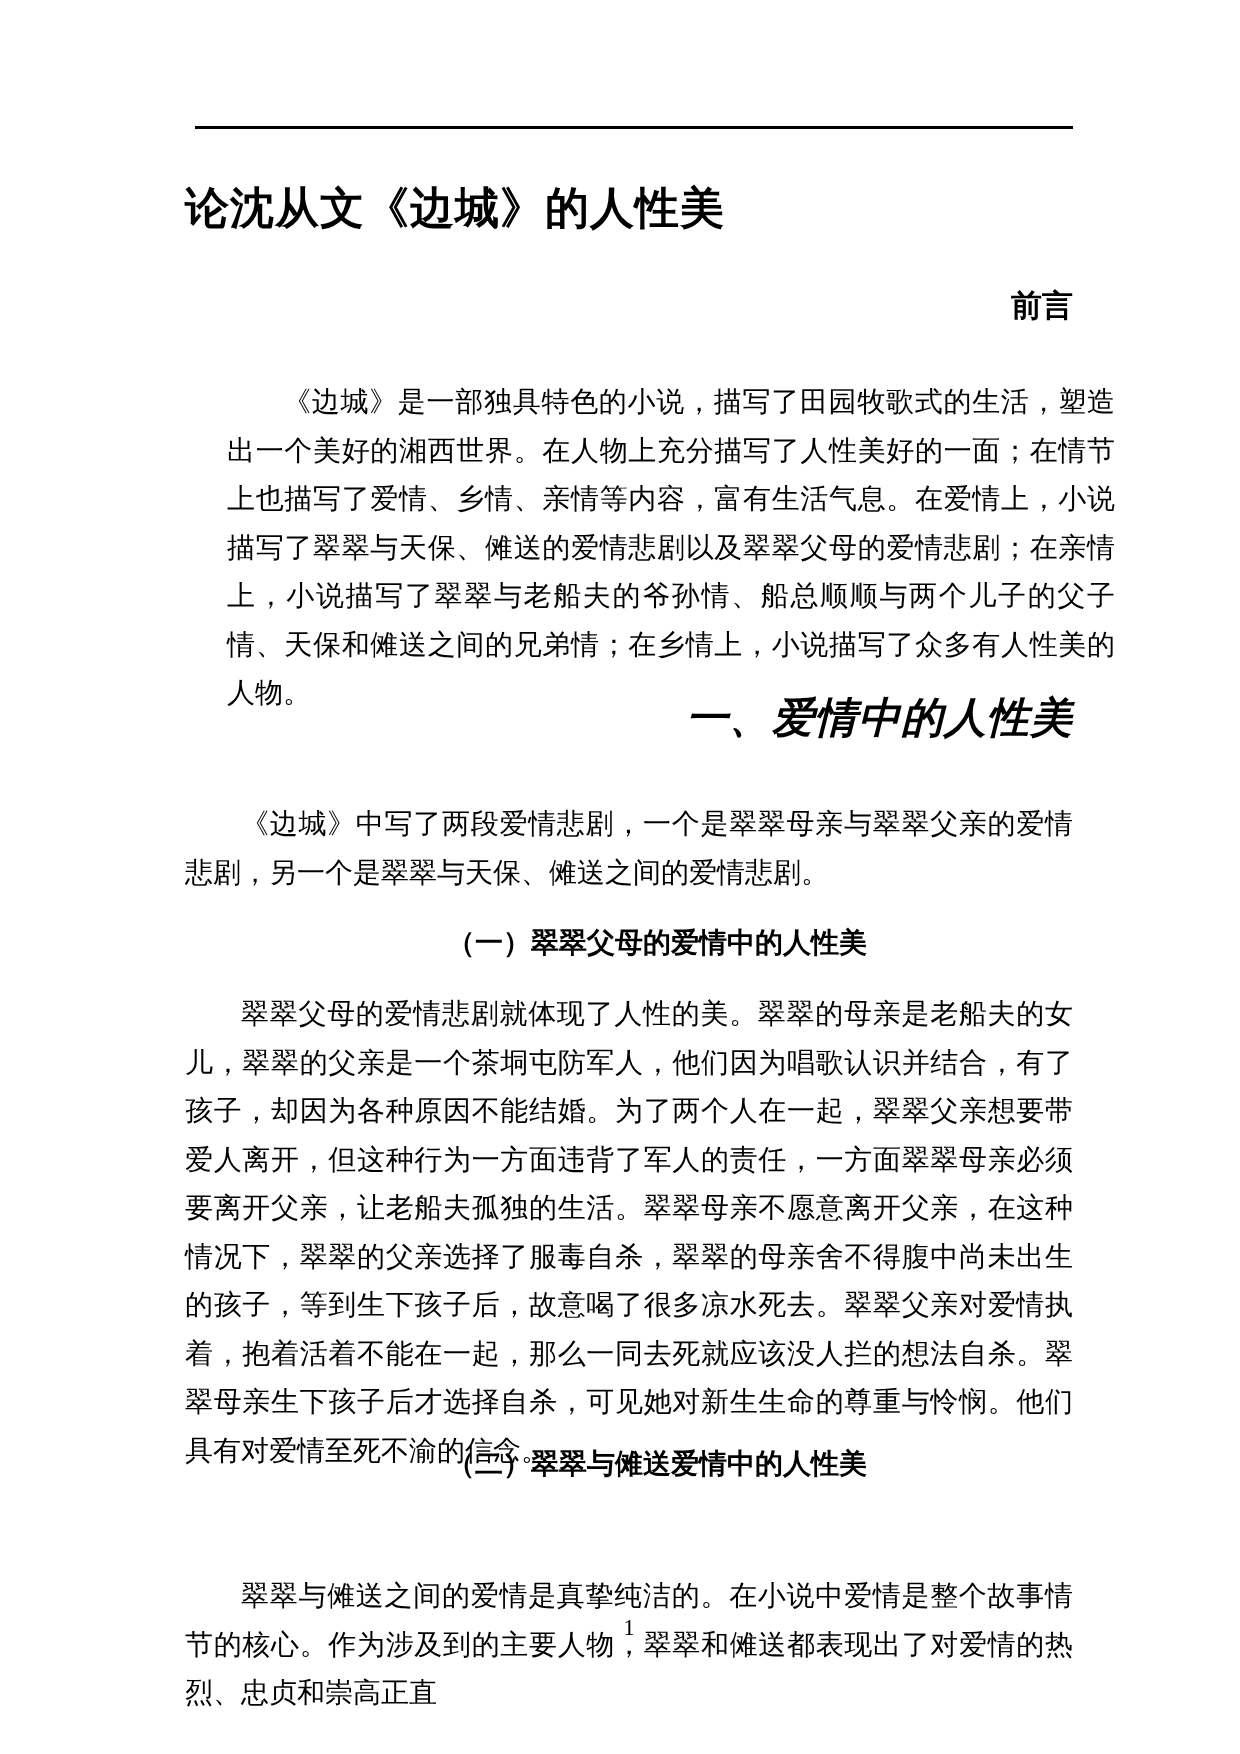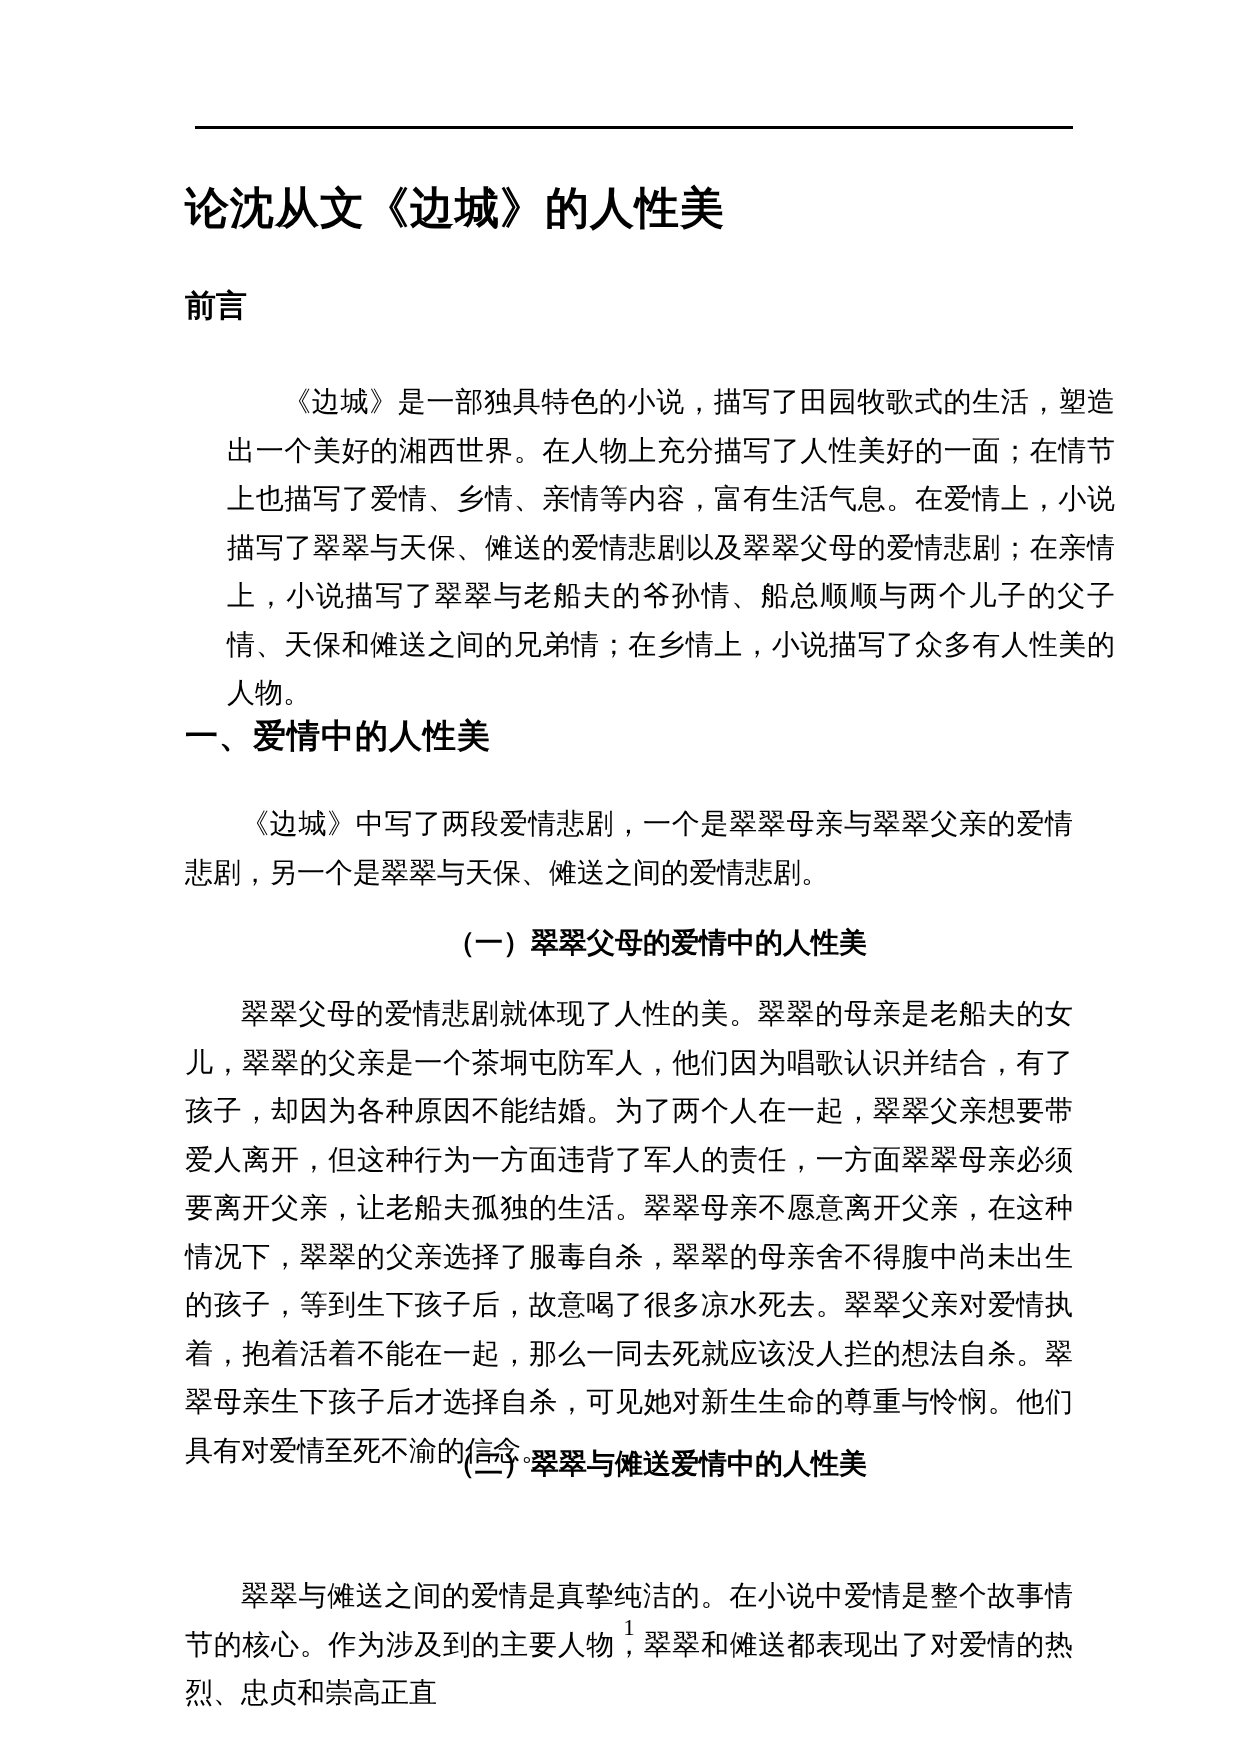--- a/index.html
+++ b/index.html
@@ -33,34 +33,35 @@
   .doc-title {
     top: 184px;
     text-align: left;
     font-family: "DejaVu Sans", "Liberation Sans", sans-serif;
     font-weight: bold;
     font-size: 44px;
     line-height: 1.1;
     letter-spacing: 1px;
   }
   .h-center {
-    text-align: left;
+    text-align: right;
     font-family: "DejaVu Sans", "Liberation Sans", sans-serif;
     font-weight: bold;
   }
   .intro-heading {
     top: 288px;
     font-size: 31px;
     line-height: 1.1;
   }
   .section-heading {
-    top: 718px;
-    font-size: 33px;
+    top: 695px;
+    font-size: 42px;
     line-height: 1.1;
     letter-spacing: 1px;
+    font-style: italic;
   }
   .sub-heading {
     font-family: "DejaVu Sans", "Liberation Sans", sans-serif;
     font-weight: bold;
     font-size: 28px;
     line-height: 1.2;
     text-indent: 2em;
     text-align: center;
   }
   .sub-heading.first { top: 926px; }

